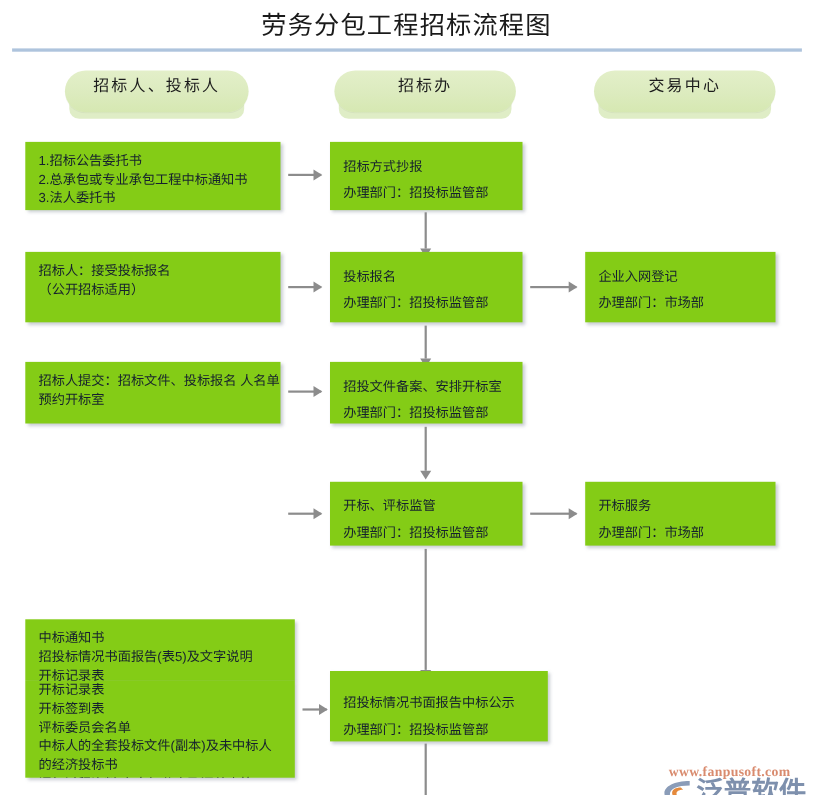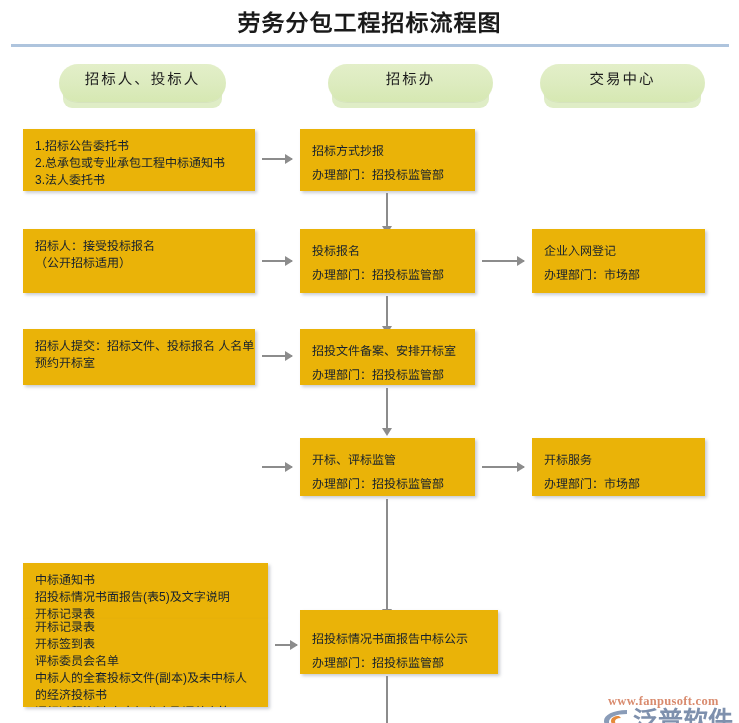--- a/index.html
+++ b/index.html
@@ -22,21 +22,21 @@
   }
 
   
   .page-title {
     position: absolute;
     left: 0;
     top: 8px;
     width: 739px;
     text-align: center;
     font-size: 23px;
-    font-weight: bold;
+    font-weight: normal;
     color: #1a1a1a;
     letter-spacing: 1px;
     line-height: 30px;
   }
   .title-rule {
     position: absolute;
     left: 11px;
     top: 44px;
     width: 718px;
     height: 3px;
@@ -70,21 +70,21 @@
     bottom: -6px;
     height: 17px;
     border-radius: 0 0 9px 9px;
     background: #dfedc6;
     z-index: -1;
   }
 
   
   .node {
     position: absolute;
-    background: #eab308;
+    background: #84cc16;
     box-shadow: 2px 2px 3px rgba(120,130,145,0.40);
     box-sizing: border-box;
     padding: 9px 10px 8px 12px;
     color: #15202e;
     font-size: 12px;
     line-height: 17px;
     overflow: hidden;
   }
   .node.spaced { line-height: 24px; padding-top: 10px; }
   .node .ln { display: block; white-space: nowrap; }
@@ -173,21 +173,21 @@
 
 <div id="stage">
 
   <div class="page-title">劳务分包工程招标流程图</div>
   <div class="title-rule"></div>
 
   <div class="lane-head" style="left:59px; top:64px; width:167px;">
     <div class="lane-foot"></div>
     <div class="lane-label">招标人、投标人</div>
   </div>
-  <div class="lane-head" style="left:328px; top:64px; width:165px;">
+  <div class="lane-head" style="left:304px; top:64px; width:165px;">
     <div class="lane-foot"></div>
     <div class="lane-label">招标办</div>
   </div>
   <div class="lane-head" style="left:540px; top:64px; width:165px;">
     <div class="lane-foot"></div>
     <div class="lane-label">交易中心</div>
   </div>
 
   <div class="node" style="left:23px; top:129px; width:232px; height:62px;">
     <span class="ln">1.招标公告委托书</span>

